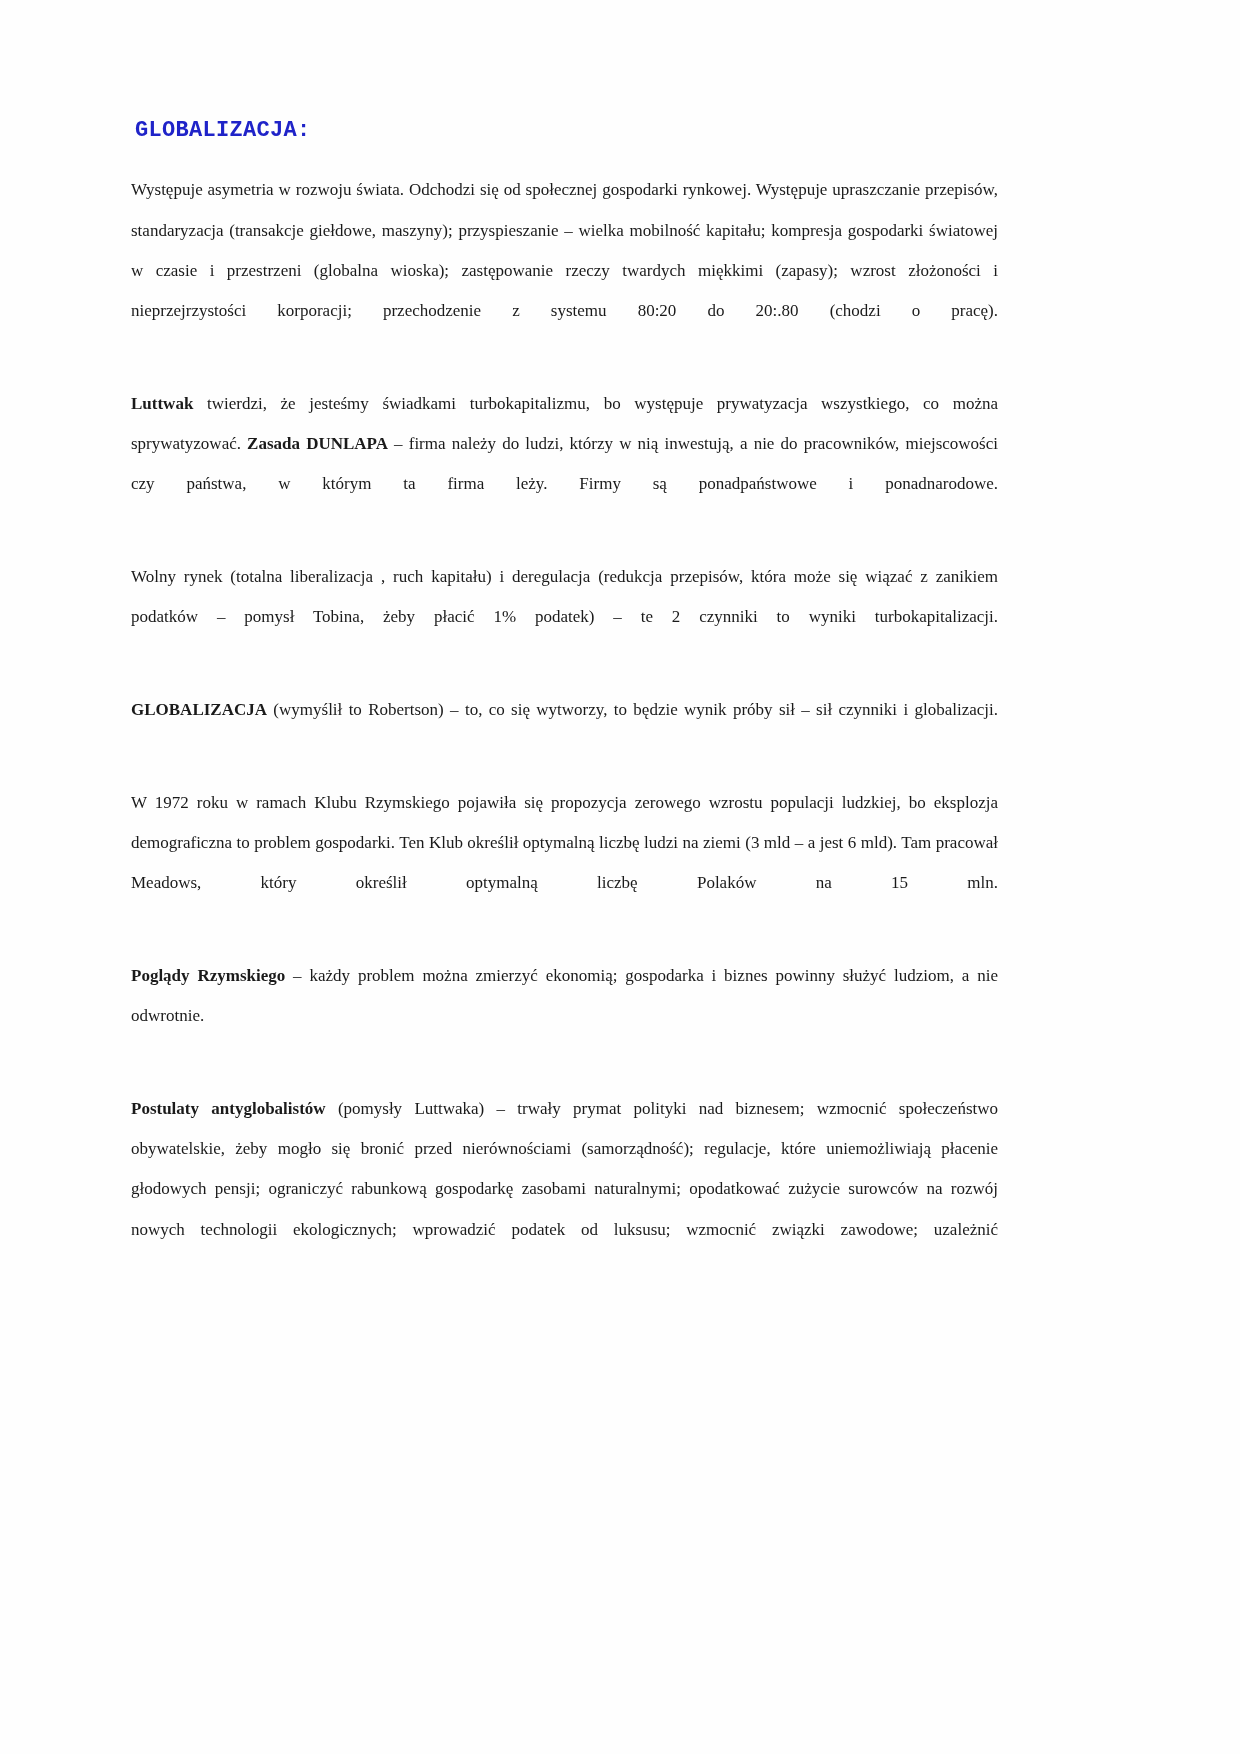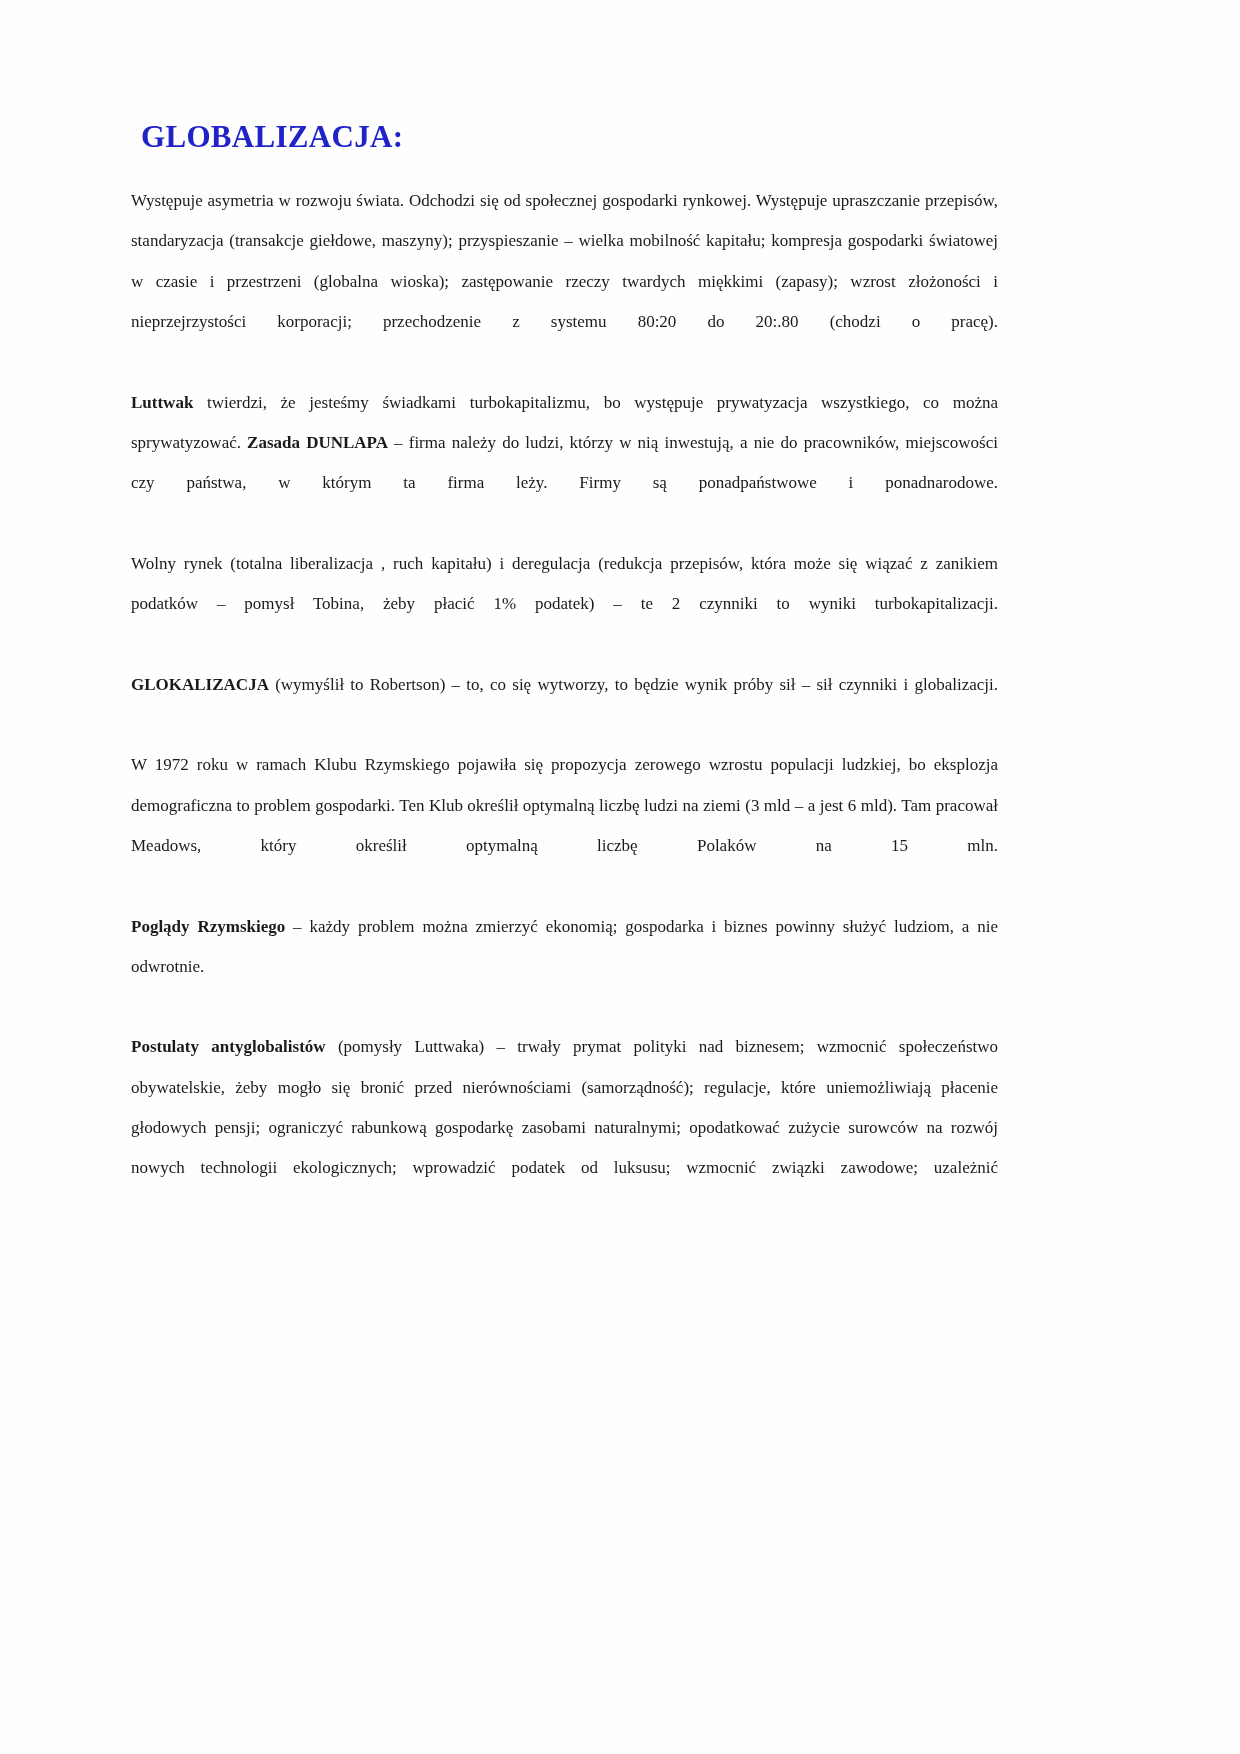--- a/index.html
+++ b/index.html
@@ -18,41 +18,42 @@
   #page {
     position: relative;
     width: 1240px;
     height: 1754px;
     background: #fefefe;
     box-sizing: border-box;
     padding: 118px 242px 0 131px;
   }
 
   .doc-title {
-    font-size: 31px;
+    font-size: 22px;
     font-weight: bold;
     color: #1f23c8;
     letter-spacing: 0.3px;
-    margin: 0 0 26px 10px;
+    margin: 0 0 26px 4px;
     line-height: 1.2;
+    font-family: Liberation Mono, monospace;
   }
 
   .para {
     font-size: 17px;
     line-height: 40.3px;
     text-align: justify;
     text-justify: inter-word;
     margin: 0 0 0 0;
     -webkit-hyphens: none;
     hyphens: none;
     word-spacing: 0.2px;
   }
 
   .para + .para {
-    margin-top: 0px;
+    margin-top: 12px;
   }
 
   .b { font-weight: bold; }
 
   
   .para:after {
     content: "";
     display: inline-block;
     width: 100%;
   }
@@ -62,19 +63,19 @@
 <body>
 
 <div id="page">
 
   <h1 class="doc-title" style="color: rgb(31, 35, 200);">GLOBALIZACJA:</h1>
 
   <div id="body-text">
       <p class="para" id="p-asymetria"><span>Występuje asymetria w rozwoju świata. Odchodzi się od społecznej gospodarki rynkowej. Występuje upraszczanie przepisów, standaryzacja (transakcje giełdowe, maszyny); przyspieszanie – wielka mobilność kapitału; kompresja gospodarki światowej w czasie i przestrzeni (globalna wioska); zastępowanie rzeczy twardych miękkimi (zapasy); wzrost złożoności i nieprzejrzystości korporacji; przechodzenie z systemu 80:20 do 20:.80 (chodzi o pracę).</span></p>
       <p class="para" id="p-luttwak"><span class="b">Luttwak</span><span> twierdzi, że jesteśmy świadkami turbokapitalizmu, bo występuje prywatyzacja wszystkiego, co można sprywatyzować. </span><span class="b">Zasada DUNLAPA</span><span> – firma należy do ludzi, którzy w nią inwestują, a nie do pracowników, miejscowości czy państwa, w którym ta firma leży. Firmy są ponadpaństwowe i ponadnarodowe.</span></p>
       <p class="para" id="p-wolny-rynek"><span>Wolny rynek (totalna liberalizacja , ruch kapitału) i deregulacja (redukcja przepisów, która może się wiązać z zanikiem podatków – pomysł Tobina, żeby płacić 1% podatek) – te 2 czynniki to wyniki turbokapitalizacji.</span></p>
-      <p class="para" id="p-glokalizacja"><span class="b">GLOKALIZACJA</span><span> (wymyślił to Robertson) – to, co się wytworzy, to będzie wynik próby sił – sił czynniki i globalizacji.</span></p>
+      <p class="para" id="p-glokalizacja"><span class="b">GLOBALIZACJA</span><span> (wymyślił to Robertson) – to, co się wytworzy, to będzie wynik próby sił – sił czynniki i globalizacji.</span></p>
       <p class="para" id="p-klub-rzymski"><span>W 1972 roku w ramach Klubu Rzymskiego pojawiła się propozycja zerowego wzrostu populacji ludzkiej, bo eksplozja demograficzna to problem gospodarki. Ten Klub określił optymalną liczbę ludzi na ziemi (3 mld – a jest 6 mld). Tam pracował Meadows, który określił optymalną liczbę Polaków na 15 mln.</span></p>
       <p class="para" id="p-goldsmith"><span class="b">Poglądy Rzymskiego</span><span> – każdy problem można zmierzyć ekonomią; gospodarka i biznes powinny służyć ludziom, a nie odwrotnie.</span></p>
       <p class="para" id="p-postulaty"><span class="b">Postulaty antyglobalistów</span><span> (pomysły Luttwaka) – trwały prymat polityki nad biznesem; wzmocnić społeczeństwo obywatelskie, żeby mogło się bronić przed nierównościami (samorządność); regulacje, które uniemożliwiają płacenie głodowych pensji; ograniczyć rabunkową gospodarkę zasobami naturalnymi; opodatkować zużycie surowców na rozwój nowych technologii ekologicznych; wprowadzić podatek od luksusu; wzmocnić związki zawodowe; uzależnić</span></p>
     </div>
 
 </div>
 
 </body></html>

